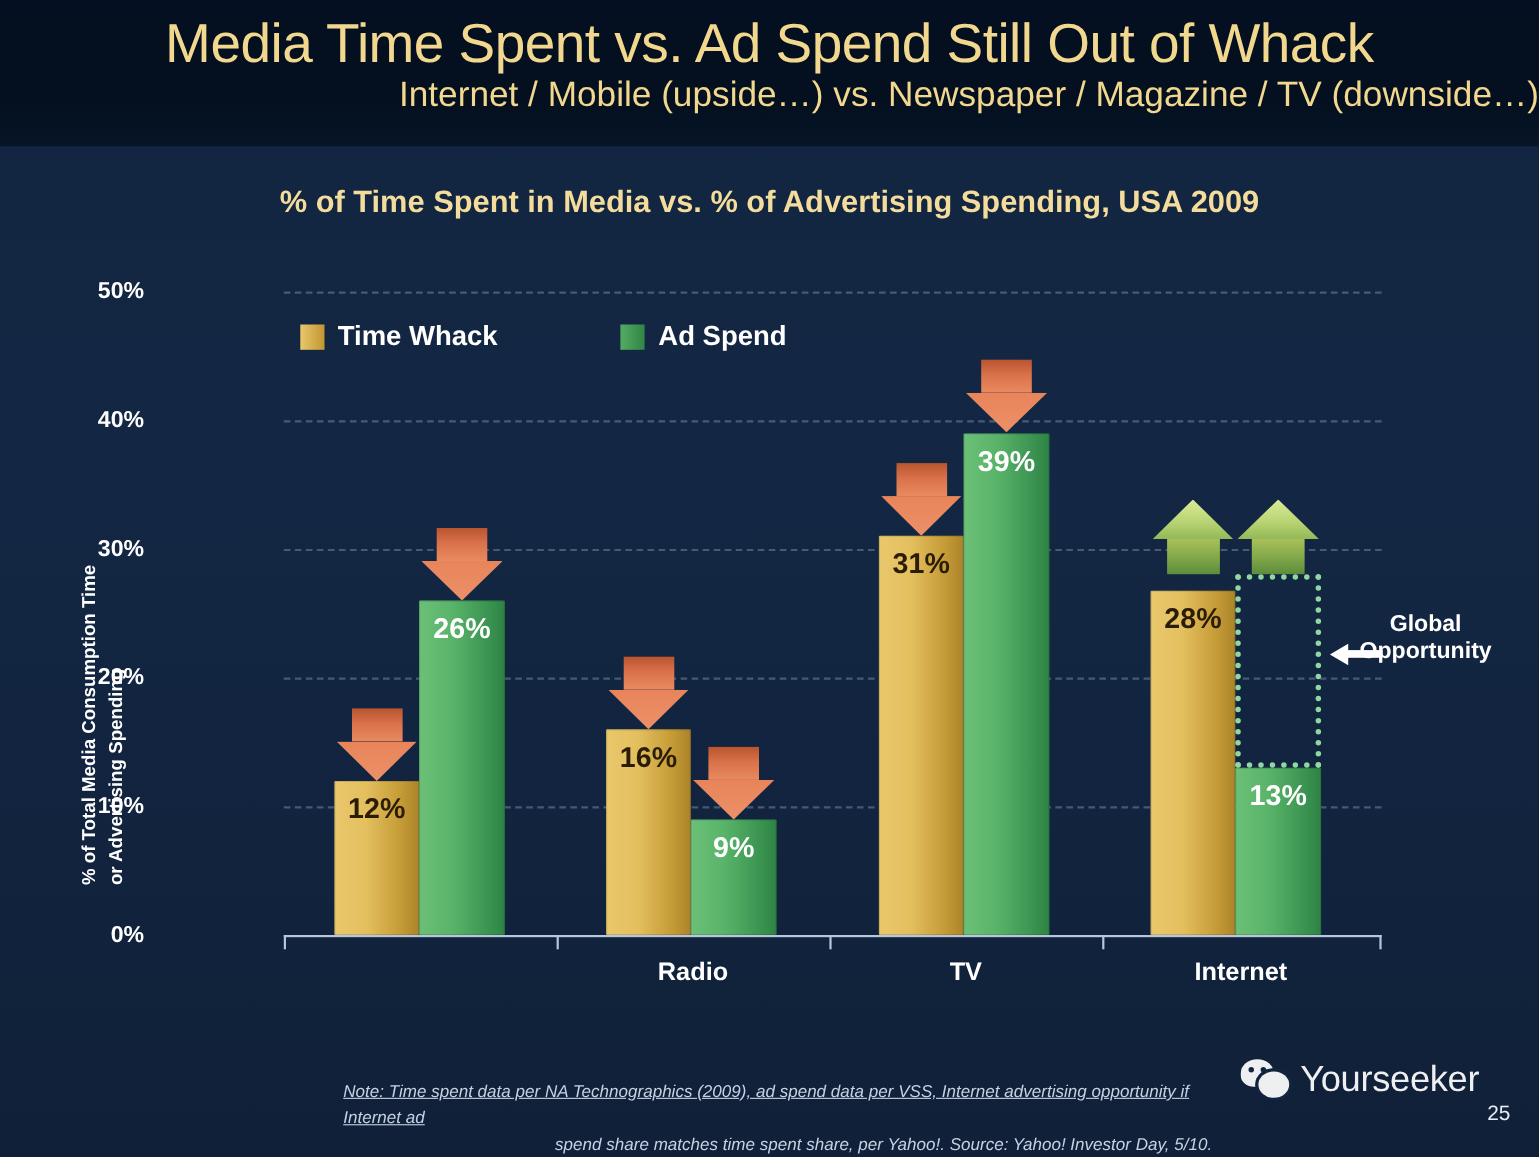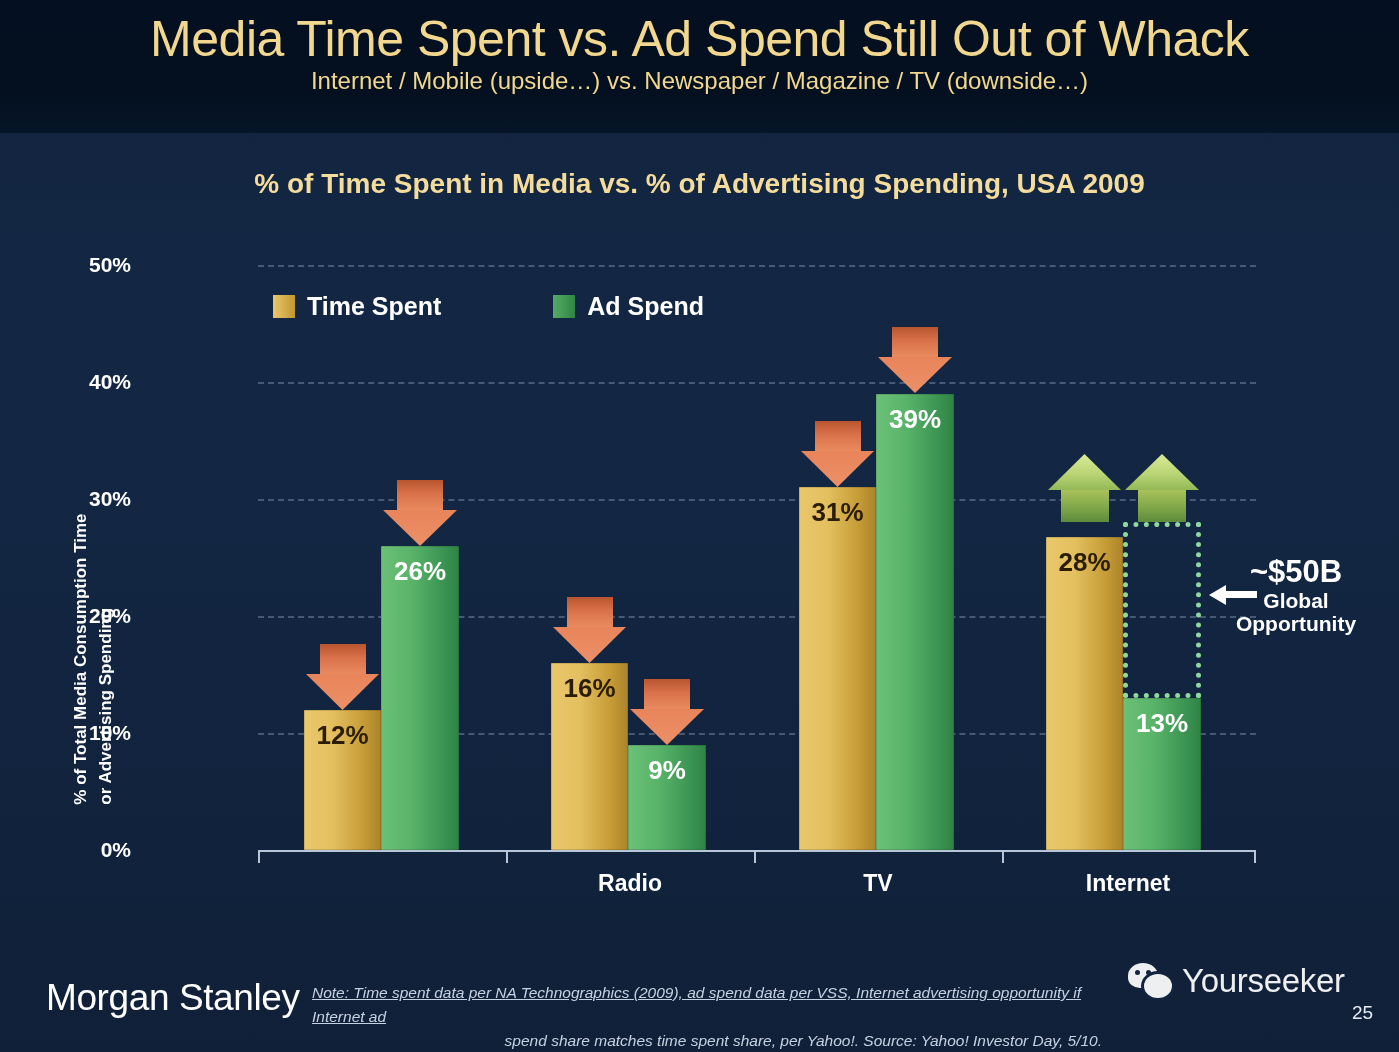--- a/index.html
+++ b/index.html
@@ -22,22 +22,22 @@
     background: linear-gradient(180deg, #041021 0%, #04101f 70%, #061528 100%);
     text-align: center;
   }
   #title {
     margin-top: 12px;
     font-size: 50px; font-weight: 400; letter-spacing: -0.5px;
     color: #f2d88e; line-height: 1.08;
     font-family: "Liberation Sans", sans-serif;
   }
   #subtitle {
-    font-size: 24px; font-weight: 400; color: #f2d88e;
-    line-height: 1.12; margin-top: 2px;
+    font-size: 32px; font-weight: 400; color: #f2d88e;
+    line-height: 1.12; margin-top: 2px; text-align: right;
   }
 
   
   #chart-title {
     position: absolute; left: 0; top: 168px; width: 1399px;
     text-align: center; color: #f4dc9c;
     font-size: 28px; font-weight: bold;
   }
 
   
@@ -319,39 +319,37 @@
   <div class="xtick" style="left:1002px"></div>
   <div class="xtick" style="left:1254px"></div>
 
   <div class="xlabel" style="left:506px; width:248px">Radio</div>
   <div class="xlabel" style="left:754px; width:248px">TV</div>
   <div class="xlabel" style="left:1002px; width:252px">Internet</div>
 
   <div id="legend">
     <div class="legend-item">
       <span class="legend-swatch gold"></span>
-      <span class="legend-label">Time Spent</span>
+      <span class="legend-label">Time Whack</span>
     </div>
     <div class="legend-item">
       <span class="legend-swatch green"></span>
       <span class="legend-label">Ad Spend</span>
     </div>
   </div>
 
   <div id="opp-arrow">
     <span class="shaft"></span>
       <span class="head"></span>
   </div>
   <div id="opp-annotation">
-    <span class="amount">~$50B</span>
     <span class="sub">Global</span>
     <span class="sub">Opportunity</span>
   </div>
 
-  <div id="brand">Morgan Stanley</div>
   <div id="footnote">
     <span class="l1">Note: Time spent data per NA Technographics (2009), ad spend data per VSS, Internet advertising opportunity if Internet ad</span>
     <span class="l2">spend share matches time spent share, per Yahoo!. Source: Yahoo! Investor Day, 5/10.</span>
   </div>
   <div id="page-number">25</div>
 
   <div id="watermark">
     <span id="wechat-icon">
       <span class="b1"></span>
         <span class="b2"></span>

